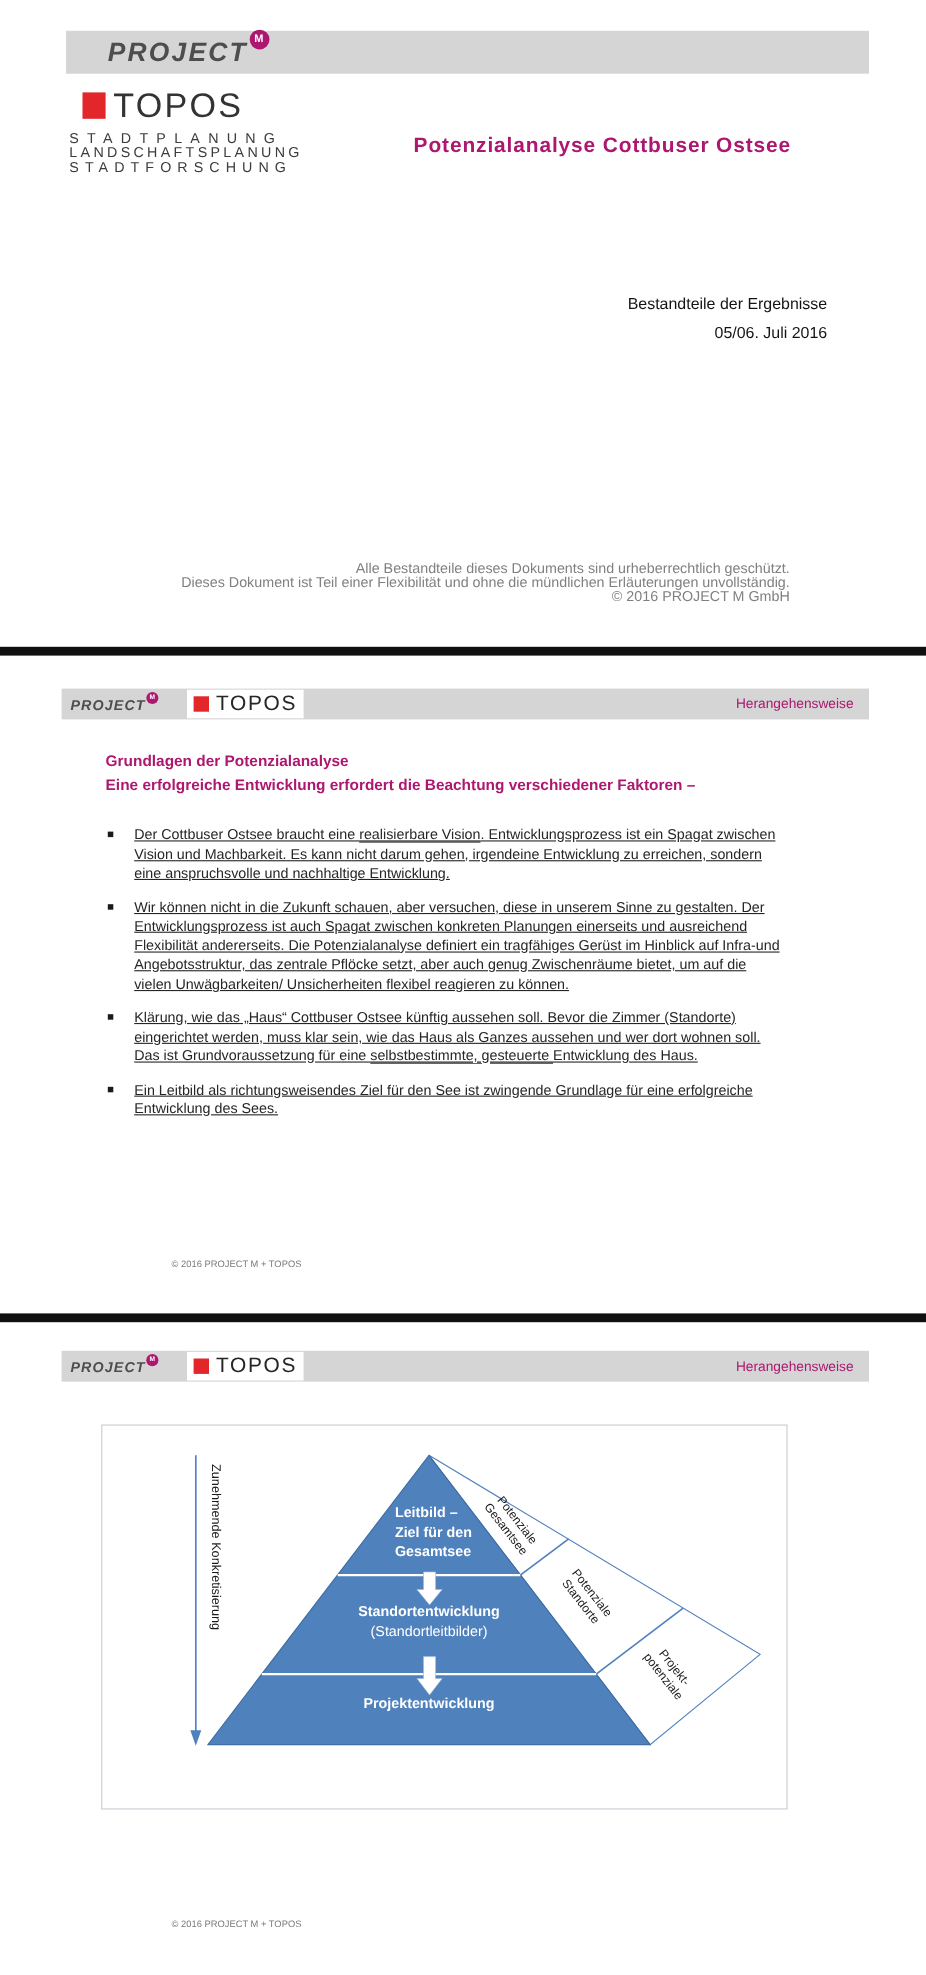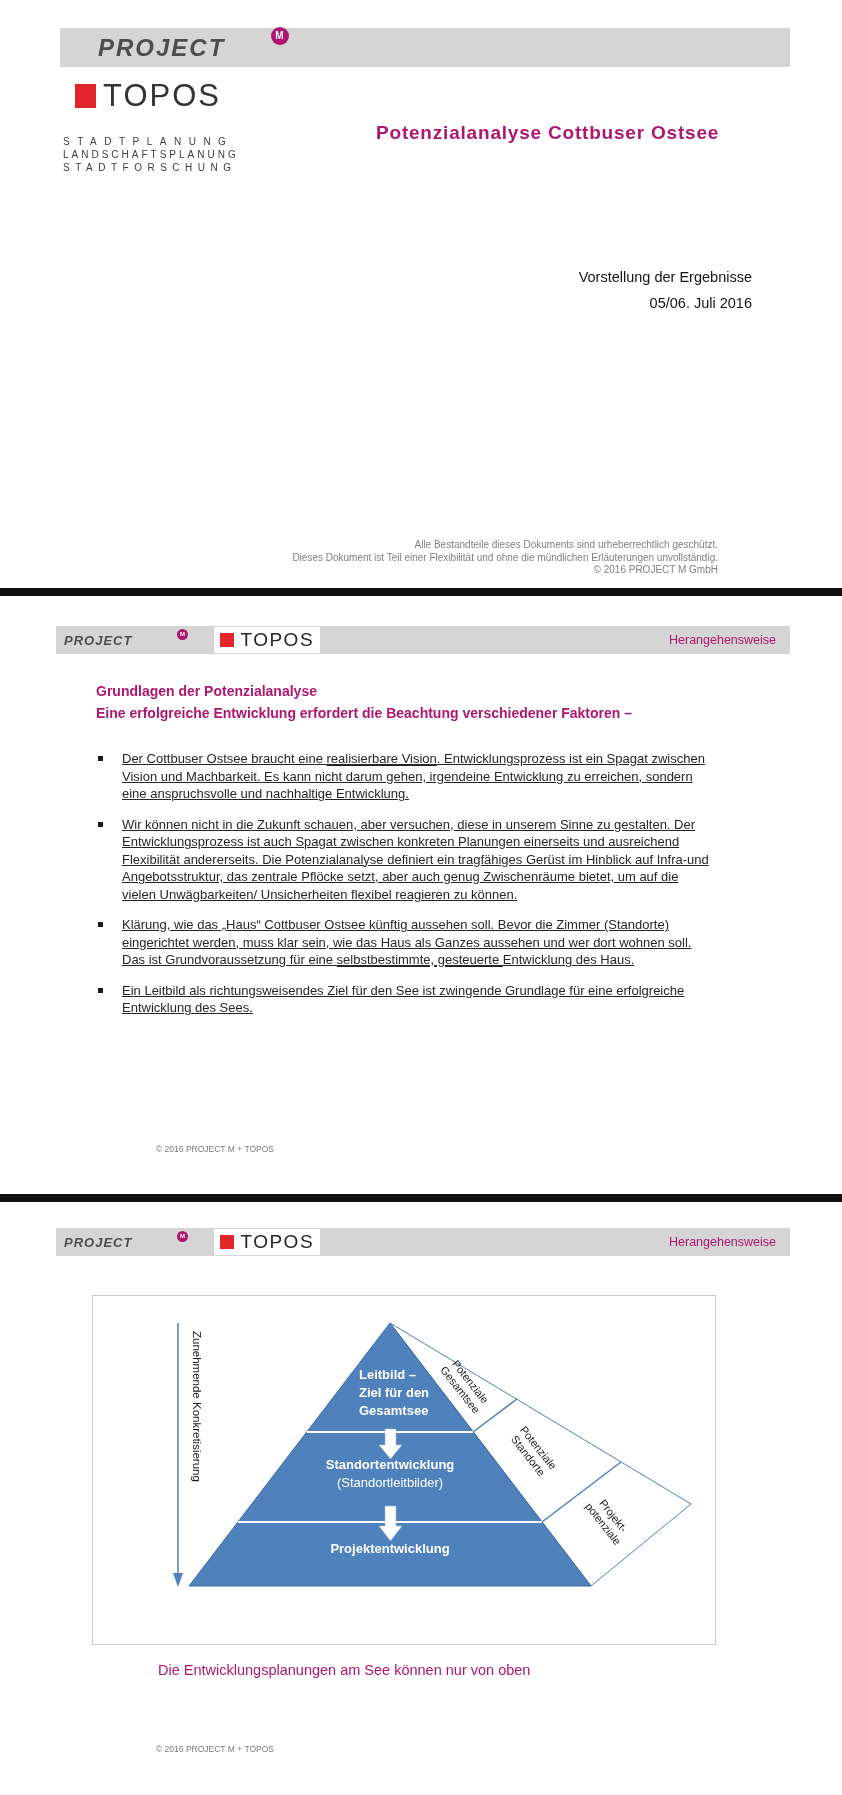--- a/index.html
+++ b/index.html
@@ -1,20 +1,20 @@
 <!DOCTYPE html>
 <html><head>
 <meta charset="utf-8">
 <style>
   * { box-sizing: border-box; margin: 0; padding: 0; }
   body { background: #fff; font-family: "Liberation Sans", sans-serif; }
   .page { position: relative; width: 842px; height: 1795px; background: #fff; overflow: hidden; }
 
   
-  .plogo { display: flex; align-items: flex-start; color: #4d4d4d; font-weight: bold; font-style: italic; gap: 44px; }
+  .plogo { display: flex; align-items: flex-start; color: #4d4d4d; font-weight: bold; font-style: italic; }
   .plogo .mbadge { background: #ad176f; border-radius: 50%; color: #fff; font-style: normal;
                    display: flex; align-items: center; justify-content: center; }
   .plogo-lg { font-size: 24px; letter-spacing: 2px; }
   .plogo-lg .mbadge { width: 18px; height: 18px; font-size: 10px; margin: -7px 0 0 2px; }
   .plogo-sm { font-size: 13px; letter-spacing: 1px; }
   .plogo-sm .mbadge { width: 11px; height: 11px; font-size: 6px; margin: -4px 0 0 1px; }
 
   .topbar { position: absolute; left: 60px; top: 28px; width: 730px; height: 39px;
             background: #d5d5d5; display: flex; align-items: center; padding-left: 38px; }
 
@@ -24,31 +24,31 @@
   .topos-patch { background: #fff; height: 26px; display: flex; align-items: center;
                  padding: 0 6px; margin-left: 26px; }
   .topos-patch .sq { width: 14px; height: 14px; background: #e2262a; margin-right: 6px; }
   .topos-patch .tname { font-size: 19px; letter-spacing: 1.5px; color: #262626; }
 
   
   .topos-logo { position: absolute; left: 63px; top: 80px; width: 158px; }
   .topos-logo .row1 { display: flex; align-items: center; }
   .topos-logo .sq { width: 24px; height: 24px; background: #e2262a; margin: 0 7px 0 12px; }
   .topos-logo .tname { font-size: 31px; letter-spacing: 2px; color: #333; line-height: 1; }
-  .topos-sub { margin-top: 24px; color: #3d3d3d; font-size: 10px; line-height: 13px; white-space: nowrap; }
+  .topos-sub { margin-top: 8px; color: #3d3d3d; font-size: 13px; line-height: 13px; white-space: nowrap; }
   .topos-sub .l1 { letter-spacing: 7.5px; }
   .topos-sub .l2 { letter-spacing: 3px; }
   .topos-sub .l3 { letter-spacing: 5.5px; }
 
   .s1-title { position: absolute; left: 376px; top: 122px; font-size: 19px; font-weight: bold;
               letter-spacing: 0.8px; color: #ad176f; white-space: nowrap; }
   .s1-sub { position: absolute; right: 90px; top: 264px; text-align: right;
             font-size: 14.5px; line-height: 26px; color: #141414; }
-  .s1-copy { position: absolute; right: 124px; top: 539px; text-align: right;
-             font-size: 10px; line-height: 12.5px; color: #808080; }
+  .s1-copy { position: absolute; right: 124px; top: 511px; text-align: right;
+             font-size: 13px; line-height: 12.5px; color: #808080; }
 
   .sep { position: absolute; left: 0; width: 842px; height: 8px; background: #101010; }
 
   
   .s2-title { position: absolute; left: 96px; top: 680px; width: 680px; font-size: 14px;
               font-weight: bold; line-height: 22px; color: #ad176f; }
   .bullets { position: absolute; left: 96px; top: 750px; width: 618px; list-style: none; }
   .bullets li { position: relative; padding-left: 26px; margin-bottom: 13px;
                 font-size: 13px; line-height: 17.5px; color: #262626; text-decoration: underline; }
   .bullets li::before { content: ""; position: absolute; left: 2px; top: 6px;
@@ -84,21 +84,21 @@
     <div class="topos-sub">
       <div class="l1">STADTPLANUNG</div>
       <div class="l2">LANDSCHAFTSPLANUNG</div>
       <div class="l3">STADTFORSCHUNG</div>
     </div>
   </div>
 
   <div class="s1-title">Potenzialanalyse Cottbuser Ostsee</div>
 
   <div class="s1-sub">
-    <div>Vorstellung der Ergebnisse</div>
+    <div>Bestandteile der Ergebnisse</div>
     <div>05/06. Juli 2016</div>
   </div>
 
   <div class="s1-copy">
     <div>Alle Bestandteile dieses Dokuments sind urheberrechtlich geschützt.</div>
     <div>Dieses Dokument ist Teil einer Flexibilität und ohne die mündlichen Erläuterungen unvollständig.</div>
     <div>© 2016 PROJECT M GmbH</div>
   </div>
 
   <div class="sep" style="top:588px"></div>
@@ -177,18 +177,17 @@
         <text text-anchor="middle" y="10" font-size="11" fill="#1a1a1a">Standorte</text>
       </g>
       <g transform="translate(515,224) rotate(52)">
         <text text-anchor="middle" y="-3" font-size="11" fill="#1a1a1a">Projekt-</text>
         <text text-anchor="middle" y="10" font-size="11" fill="#1a1a1a">potenziale</text>
       </g>
     </svg>
   </div>
 
   <div class="caption">
-    <div>Die Entwicklungsplanungen am See können nur von oben</div>
   </div>
 
   <div class="slide-footer" style="top:1744px">© 2016 PROJECT M + TOPOS</div>
 
 </div>
 
 </body></html>

